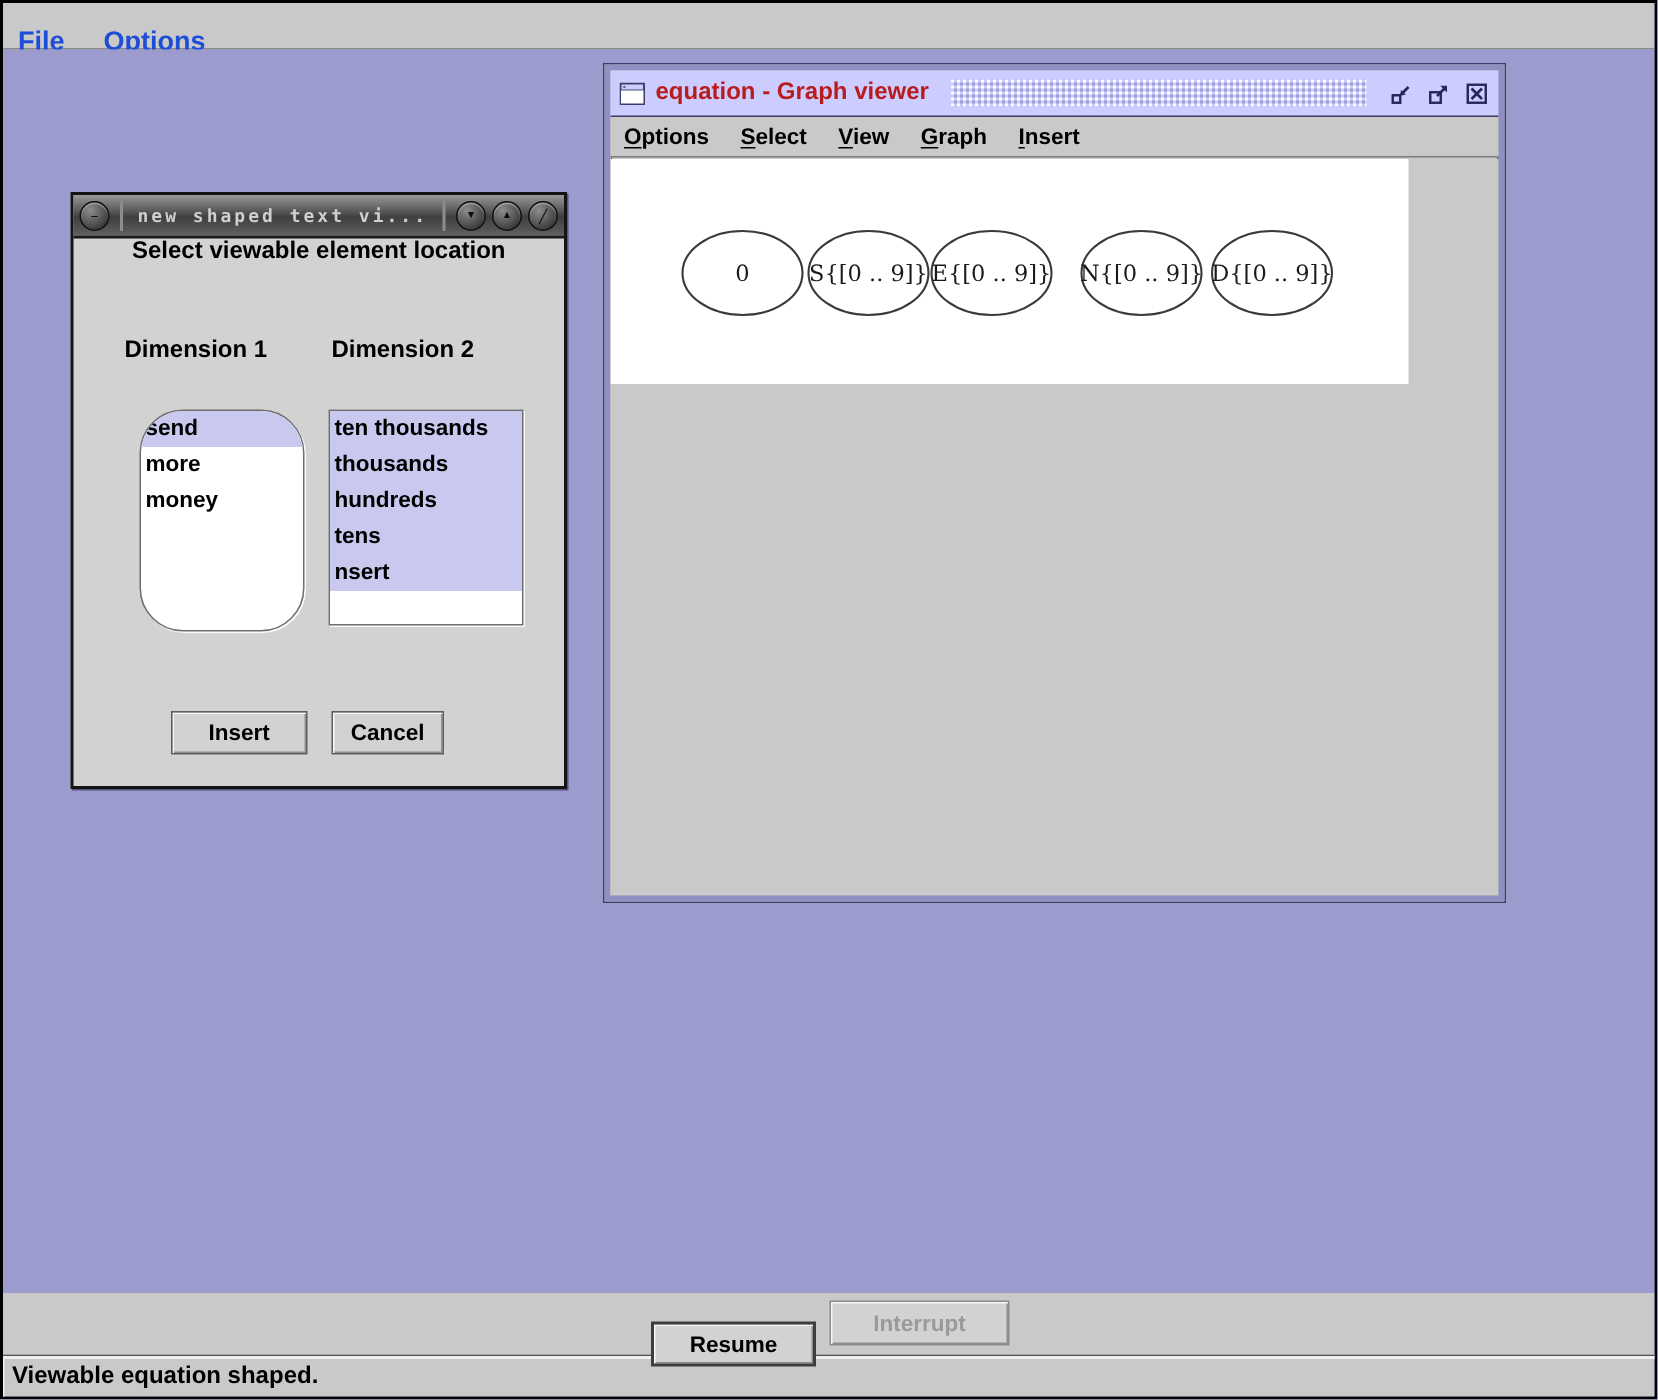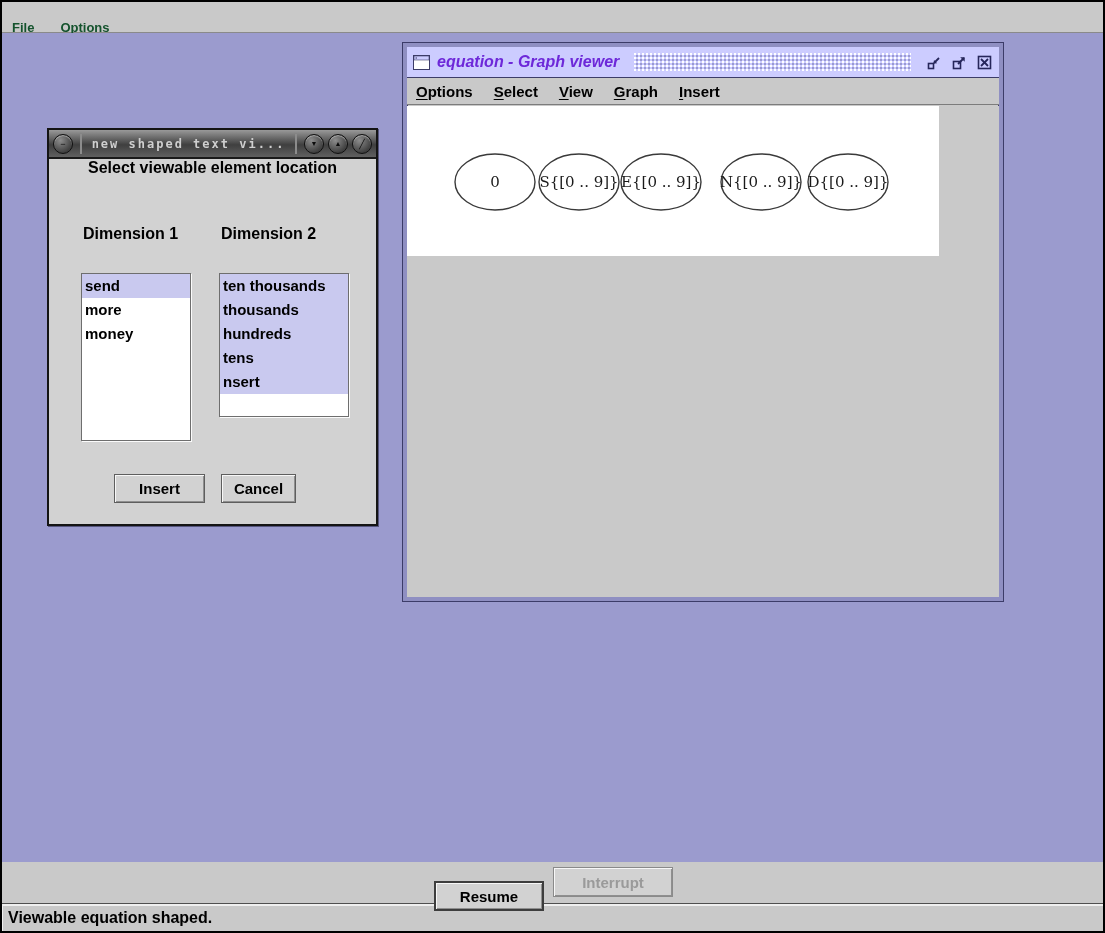--- a/index.html
+++ b/index.html
@@ -2,50 +2,50 @@
 <html><head>
 <meta charset="utf-8">
 <style>
   * { margin:0; padding:0; box-sizing:border-box; }
   html,body { width:1105px; height:933px; }
   body { font-family:"Liberation Sans", sans-serif; }
   .screen { position:relative; width:1105px; height:933px; border:2px solid #000; background:#9b9bce; display:flex; flex-direction:column; overflow:hidden; }
 
   
   .appbar { height:31px; background:#c9c9c9; border-bottom:1px solid #8a8a8a; display:flex; align-items:center; padding-left:10px; gap:26px; flex:0 0 auto; }
-  .appbar .mi { font-weight:bold; font-size:13px; color:#14532d; cursor:default;margin-top:20px; }
+  .appbar .mi { font-weight:bold; font-size:18px; color:#1d4ed8; cursor:default;margin-top:20px; }
   .mn { text-decoration:underline; text-underline-offset:2px; }
 
   
   .desktop { position:relative; flex:1 1 auto; background:#9b9bce; }
 
   
   .dialog { position:absolute; left:45px; top:95px; width:331px; height:398px; background:#d2d2d2; border:2px solid #141414; box-shadow:1px 1px 0 #55557d; }
   .dlg-titlebar { height:29px; background:linear-gradient(#999, #3f3f3f 55%, #606060); border-bottom:2px solid #1a1a1a; display:flex; align-items:center; padding:0 4px; gap:4px; }
   .circle-btn { width:20px; height:20px; border-radius:50%; background:radial-gradient(circle at 35% 30%, #8d8d8d, #3c3c3c 75%); border:1px solid #101010; color:#0b0b0b; font-size:9px; line-height:18px; text-align:center; flex:0 0 auto; box-shadow:inset 0 1px 1px rgba(255,255,255,.45); }
   .dlg-title-area { flex:1 1 auto; height:20px; margin:16px 3px; border-left:2px solid #8c8c8c; border-right:2px solid #8c8c8c; display:flex; align-items:center; justify-content:center; overflow:hidden; }
   .dlg-title { font-family:"DejaVu Sans Mono", monospace; font-weight:bold; font-size:12px; letter-spacing:2px; color:#cfcfcf; white-space:nowrap; text-transform:lowercase; }
   .dlg-heading { text-align:center; font-weight:bold; font-size:16px; color:#000; margin-top:0; }
   .dims { position:absolute; left:0; top:95px; width:100%; }
   .dim-label { position:absolute; font-weight:bold; font-size:16px; color:#000; }
   .dim1-label { left:34px; } .dim2-label { left:172px; }
   .listbox { position:absolute; top:48px; background:#fff; border:1px solid #6e6e6e; box-shadow:1px 1px 0 rgba(255,255,255,.9); overflow:hidden; }
-  .list1 { left:32px; width:110px; height:168px; }
+  .list1 { left:44px; width:110px; height:148px;border-radius:29px; }
   .list2 { left:170px; width:130px; height:144px; }
   .li { font-weight:bold; font-size:15px; color:#000; padding:1px 0 1px 3px; line-height:22px; white-space:nowrap; }
   .li.sel { background:#c9c9ef; }
   .dlg-buttons { position:absolute; left:0; top:344px; width:100%; }
   .jbtn { position:absolute; height:29px; background:#d2d2d2; border:1px solid #5e5e5e; box-shadow:inset 1px 1px 0 #f7f7f7, inset -1px -1px 0 #8f8f8f; font-weight:bold; font-size:15px; color:#000; font-family:"Liberation Sans", sans-serif; }
   .btn-insert { left:65px; width:91px; }
   .btn-cancel { left:172px; width:75px; }
 
   
   .gwindow { position:absolute; left:401px; top:10px; width:600px; height:558px; background:#c9c9c9; border:4px solid #8f8fc2; box-shadow:0 0 0 1px #3c3c68, inset 0 0 0 1px #3c3c68; }
   .gtitlebar { height:31px; background:#ccccff; border-bottom:1px solid #3c3c68; display:flex; align-items:center; padding:0 6px; gap:7px; }
-  .gtitle { font-weight:bold; font-size:16px; color:#6d28d9; white-space:nowrap;font-style:italic; }
+  .gtitle { font-weight:bold; font-size:16px; color:#b91c1c; white-space:nowrap; }
   .bumps { flex:1 1 auto; height:18px; margin:0 8px; background-color:#ccccff; background-image:radial-gradient(circle at 1px 1px, #ffffff 0.9px, transparent 1.1px), radial-gradient(circle at 3px 3px, #9a9ad0 0.9px, transparent 1.1px); background-size:4px 4px; }
   .titleicons { display:flex; gap:8px; align-items:center; }
   .gmenubar { height:27px; background:#c9c9c9; border-bottom:1px solid #7c7c7c; display:flex; align-items:center; padding-left:9px; gap:21px; }
   .gmenubar .mi { font-weight:bold; font-size:15px; color:#000; }
   .gviewport { position:absolute; left:0px; top:59px; right:0; bottom:0; background:#c9c9c9; overflow:hidden; }
   .gcanvas { position:absolute; left:0; top:0; width:532px; height:150px; background:#fff; }
   .gcanvas text { font-family:"DejaVu Serif", serif; font-size:15px; fill:#1a1a1a; }
 
   
   .bottombar { position:relative; height:41px; background:#c9c9c9; flex:0 0 auto; }

